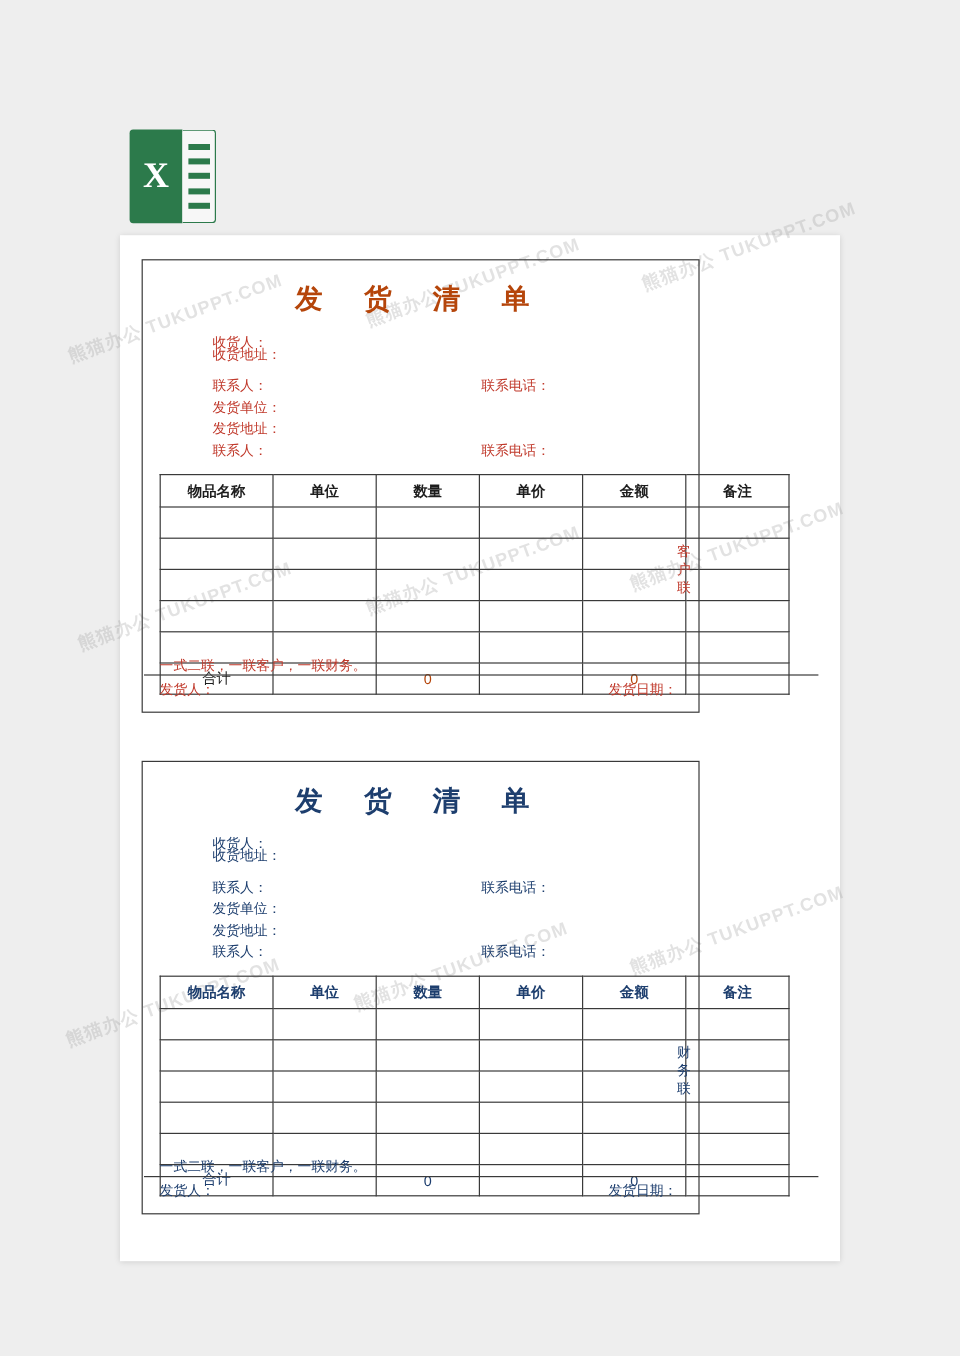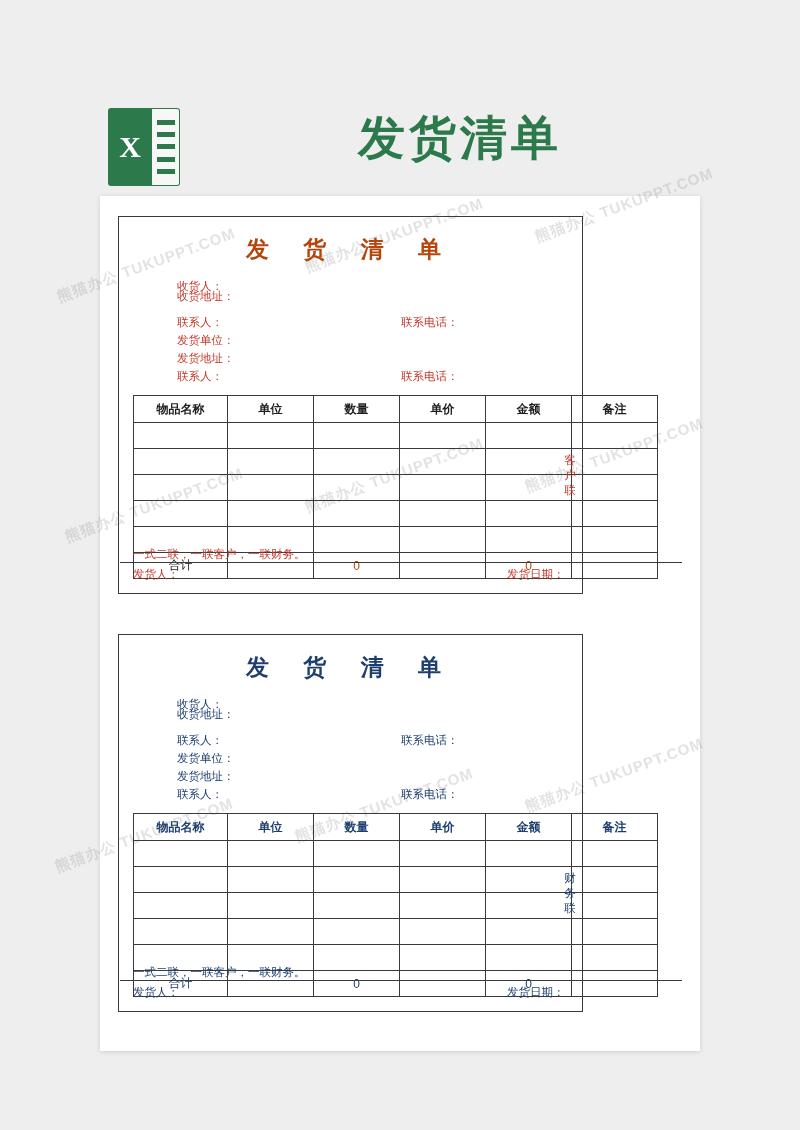--- a/index.html
+++ b/index.html
@@ -246,21 +246,20 @@
     <div class="left-block"></div>
     <div class="x-letter">X</div>
     <div class="right-block">
       <i></i>
         <i></i>
         <i></i>
         <i></i>
         <i></i>
     </div>
   </div>
-  <div class="title-main">发货清单</div>
 </div>
 
 <div class="paper">
 
   <div class="wm" style="left:-48px;top:60px;">熊猫办公 TUKUPPT.COM</div>
   <div class="wm" style="left:200px;top:30px;">熊猫办公 TUKUPPT.COM</div>
   <div class="wm" style="left:430px;top:0px;">熊猫办公 TUKUPPT.COM</div>
   <div class="wm" style="left:-40px;top:300px;">熊猫办公 TUKUPPT.COM</div>
   <div class="wm" style="left:200px;top:270px;">熊猫办公 TUKUPPT.COM</div>
   <div class="wm" style="left:420px;top:250px;">熊猫办公 TUKUPPT.COM</div>

